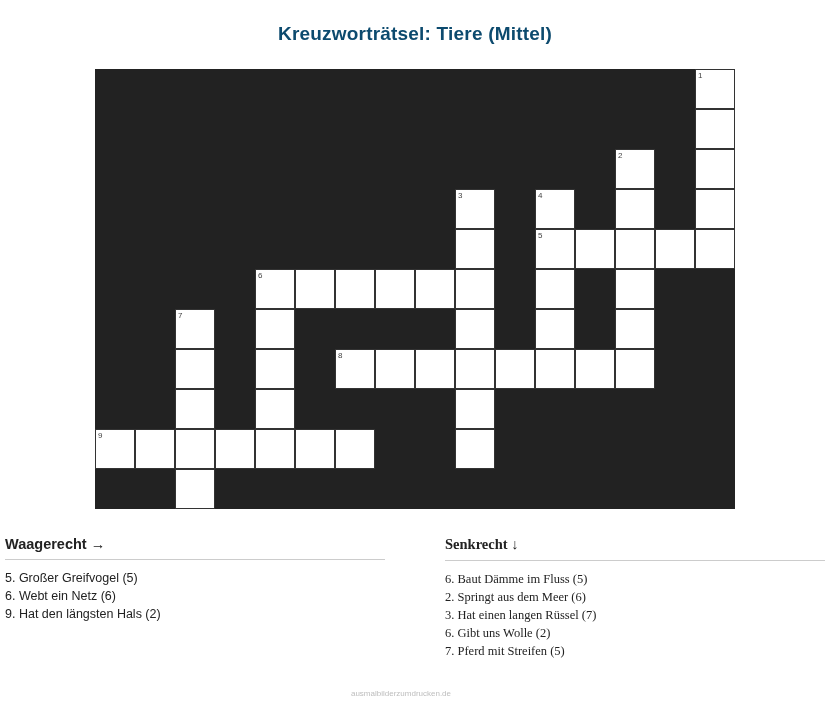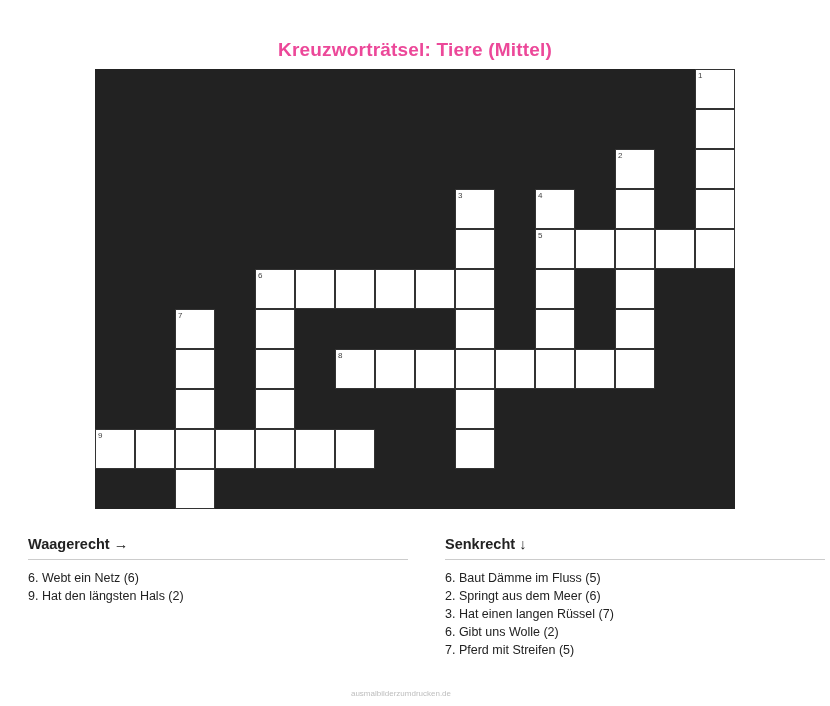--- a/index.html
+++ b/index.html
@@ -12,22 +12,22 @@
     background: #ffffff;
     font-family: "Liberation Sans", sans-serif;
     color: #1a1a1a;
     position: relative;
     overflow: hidden;
   }
   .page-title {
     text-align: center;
     font-size: 19px;
     font-weight: bold;
-    color: #ec4899;
-    margin: 16px;
+    color: #0c4a6e;
+    margin: 0;
     padding-top: 23px;
     letter-spacing: 0.2px;
   }
   .grid-wrap {
     position: absolute;
     left: 95px;
     top: 69px;
     width: 640px;
     height: 440px;
     background: #222222;
@@ -56,28 +56,29 @@
     color: #444444;
     font-family: "Liberation Sans", sans-serif;
   }
   .clues {
     position: absolute;
     top: 536px;
     left: 0;
     width: 830px;
     display: flex;
     box-sizing: border-box;
-    padding: 0 28px;
+    padding: 0 5px;
   }
   .clue-col {
     width: 50%;
     box-sizing: border-box;
   }
   .clue-col.right {
     padding-left: 30px;
+    font-family: Liberation Serif, serif;
   }
   .clue-head {
     font-size: 14.5px;
     font-weight: bold;
     color: #222222;
     border-bottom: 1px solid #cccccc;
     padding-bottom: 7px;
     margin-bottom: 9px;
     width: 380px;
   }
@@ -171,20 +172,21 @@
       <div class="cell white" style="left: 240px; top: 360px;"></div>
       <div class="cell white" style="left: 360px; top: 360px;"></div>
       <div class="cell white" style="left: 80px; top: 400px;"></div>
     </div>
 </div>
 
 <div class="clues">
   <div class="clue-col left">
     <div class="clue-head">Waagerecht →</div>
     <div id="across-list">
+        <div class="clue-item">5. Großer Greifvogel (5)</div>
         <div class="clue-item">6. Webt ein Netz (6)</div>
         <div class="clue-item">9. Hat den längsten Hals (2)</div>
       </div>
   </div>
   <div class="clue-col right">
     <div class="clue-head">Senkrecht ↓</div>
     <div id="down-list">
         <div class="clue-item">6. Baut Dämme im Fluss (5)</div>
         <div class="clue-item">2. Springt aus dem Meer (6)</div>
         <div class="clue-item">3. Hat einen langen Rüssel (7)</div>

